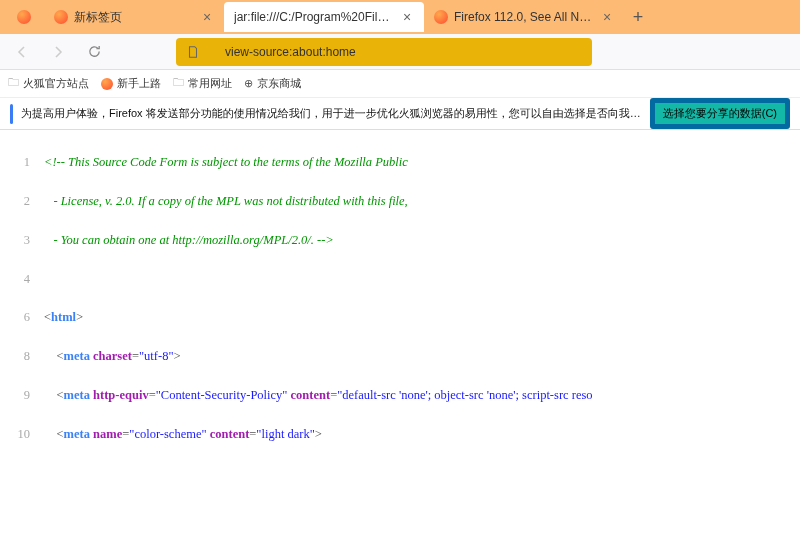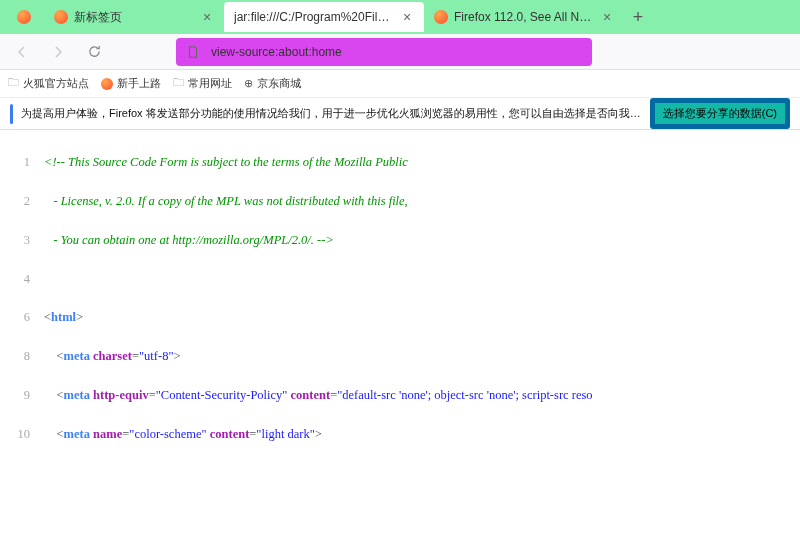--- a/index.html
+++ b/index.html
@@ -1,27 +1,27 @@
 <!DOCTYPE html>
 <html><head>
 <meta charset="utf-8">
 <style>
 * { margin: 0; padding: 0; box-sizing: border-box; }
 body { font-family: -apple-system, "Segoe UI", sans-serif; font-size: 12px; background: #fff; width: 800px; height: 533px; overflow: hidden; }
-.tabstrip { display: flex; align-items: center; height: 34px; background: #86efac; padding: 0 4px; gap: 0; }
+.tabstrip { display: flex; align-items: center; height: 34px; background: #fdba74; padding: 0 4px; gap: 0; }
 .tab { display: flex; align-items: center; height: 30px; padding: 0 10px; gap: 6px; border-radius: 4px 4px 0 0; max-width: 200px; min-width: 0; cursor: pointer; color: #333; }
 .tab.active { background: #fff; }
 .tab .title { white-space: nowrap; overflow: hidden; text-overflow: ellipsis; flex: 1; }
 .tab .close { width: 14px; height: 14px; display: flex; align-items: center; justify-content: center; color: #666; font-size: 14px; }
 .tab .dot { width: 14px; height: 14px; border-radius: 50%; background: radial-gradient(circle at 35% 30%, #ffa94d, #ff4a2e); flex-shrink: 0; }
 .newtab { width: 28px; height: 28px; display: flex; align-items: center; justify-content: center; color: #555; font-size: 18px; cursor: pointer; }
 .toolbar { display: flex; align-items: center; height: 36px; background: #f9f9fb; padding: 0 8px; gap: 8px; border-bottom: 1px solid #e0e0e0; }
 .nav-btn { width: 28px; height: 28px; display: flex; align-items: center; justify-content: center; color: #888; cursor: pointer; }
 .nav-btn.disabled { color: #ccc; }
-.urlbar { flex: 1; display: flex; align-items: center; height: 28px; background: #d946ef; border-radius: 4px; padding: 0 10px; gap: 11px; color: #333; margin-left: 60px; margin-right: 200px; }
+.urlbar { flex: 1; display: flex; align-items: center; height: 28px; background: #eab308; border-radius: 4px; padding: 0 10px; gap: 25px; color: #333; margin-left: 60px; margin-right: 200px; }
 .urlbar .pageicon { color: #666; }
 .bookmarks { display: flex; align-items: center; height: 28px; background: #fff; padding: 0 8px; gap: 12px; border-bottom: 1px solid #eee; color: #333; font-size: 11px; }
 .bm { display: flex; align-items: center; gap: 4px; cursor: pointer; }
 .bm .folder { color: #888; }
 .bm .dot { width: 12px; height: 12px; border-radius: 50%; background: radial-gradient(circle at 35% 30%, #ffa94d, #ff4a2e); }
 .bm .globe { color: #555; }
 .notice { display: flex; align-items: center; height: 32px; padding: 0 10px; gap: 8px; border-bottom: 1px solid #ddd; background: #fff; }
 .notice .bar { width: 3px; height: 20px; background: #3a7bf6; border-radius: 2px; }
 .notice .text { flex: 1; font-size: 11px; color: #111; white-space: nowrap; overflow: hidden; text-overflow: ellipsis; }
 .notice .btn { border: 5px solid #0369a1; background: #14b8a6; padding: 3px 8px; font-size: 11px; border-radius: 3px; cursor: pointer; white-space: nowrap; }

